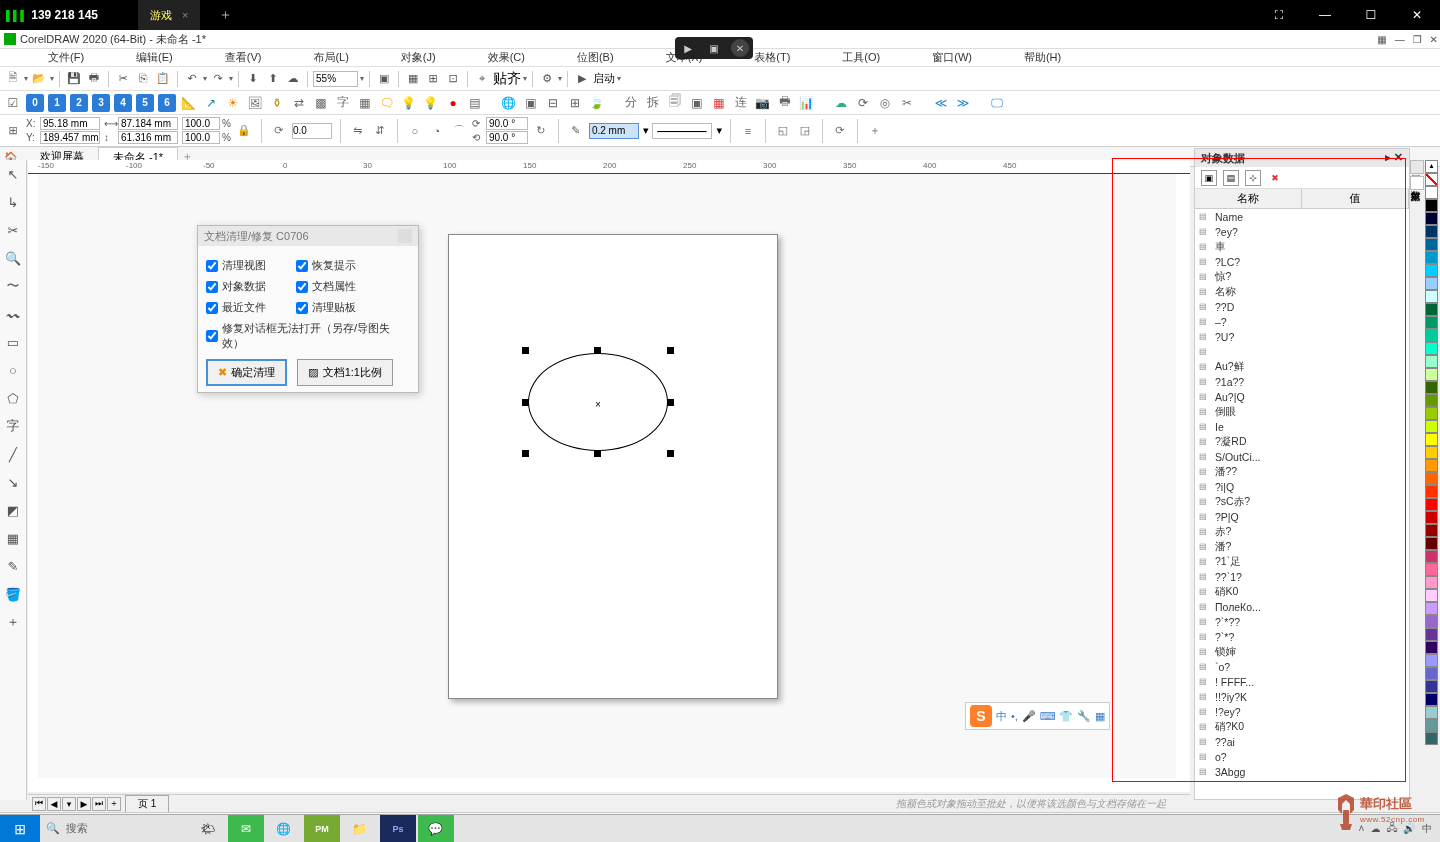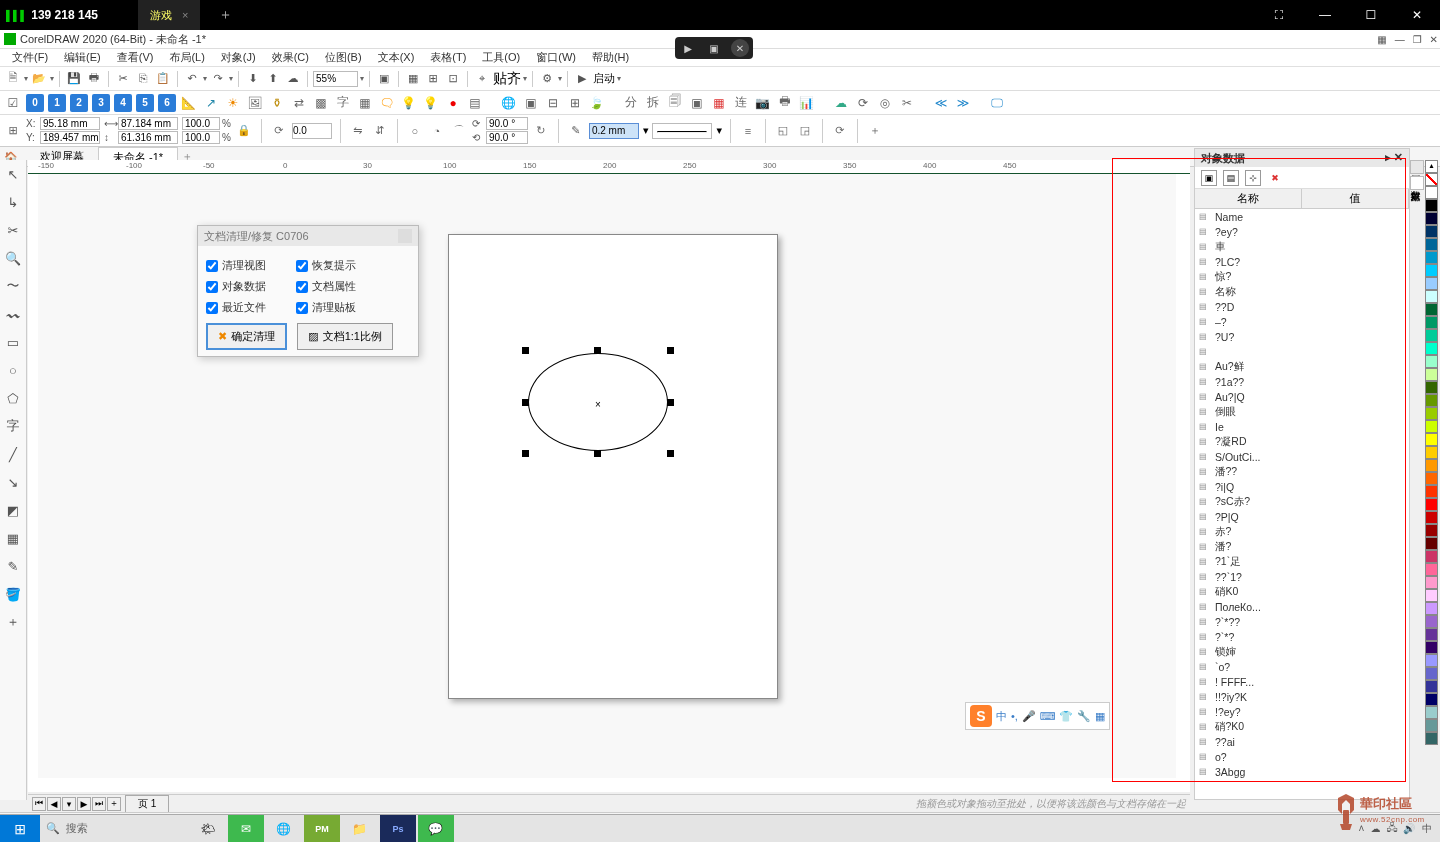--- a/index.html
+++ b/index.html
@@ -14,21 +14,21 @@
 .topmost .wincontrols { position: absolute; right: 0; display: flex; gap: 0; }
 .topmost .wincontrols div { width: 46px; height: 30px; display: flex; align-items: center; justify-content: center; color: #fff; font-size: 12px; }
 
 .titlebar { height: 19px; background: #fff; border-bottom: 1px solid #ddd; display: flex; align-items: center; padding-left: 4px; position: relative; }
 .titlebar .logo { width: 12px; height: 12px; background: #0a0; margin-right: 4px; }
 .titlebar .title { font-size: 11px; color: #333; }
 .titlebar .wc { position: absolute; right: 2px; display: flex; gap: 8px; font-size: 10px; color: #555; }
 .titlebar .wc span { cursor: pointer; }
 
 .menubar { height: 18px; background: #fff; display: flex; align-items: center; padding-left: 4px; gap: 0; border-bottom: 1px solid #e0e0e0; }
-.menubar span { padding: 0 8px; font-size: 11px; color: #333; cursor: pointer; }
+.menubar span { padding: 0 8px; font-size: 11px; color: #333; cursor: pointer; margin-left: 36px; }
 
 .recbar { position: absolute; top: 37px; left: 675px; background: #222; border-radius: 4px; display: flex; align-items: center; padding: 2px 4px; gap: 8px; z-index: 50; }
 .recbar div { width: 18px; height: 18px; display: flex; align-items: center; justify-content: center; color: #ccc; font-size: 10px; }
 .recbar .close { background: #444; border-radius: 50%; }
 
 .toolbar1 { height: 24px; background: #fff; border-bottom: 1px solid #ddd; display: flex; align-items: center; padding-left: 4px; gap: 2px; }
 .toolbar1 .tbtn { width: 18px; height: 18px; display: flex; align-items: center; justify-content: center; color: #555; font-size: 11px; cursor: pointer; }
 .toolbar1 .sep { width: 1px; height: 16px; background: #ccc; margin: 0 3px; }
 .toolbar1 input { width: 45px; height: 16px; font-size: 10px; border: 1px solid #bbb; padding-left: 2px; }
 .toolbar1 .dd { font-size: 8px; color: #666; }
@@ -90,21 +90,21 @@
 .rvtabs { position: absolute; top: 160px; right: 16px; width: 14px; display: flex; flex-direction: column; gap: 2px; }
 .rvtabs .vt { width: 14px; padding: 6px 1px; writing-mode: vertical-rl; font-size: 10px; background: #e8e8e8; border: 1px solid #bbb; text-align: center; cursor: pointer; }
 
 .palette { position: absolute; top: 160px; right: 0; width: 15px; bottom: 42px; display: flex; flex-direction: column; }
 .palette .sw { width: 13px; height: 13px; border: 1px solid #888; cursor: pointer; }
 
 .pagebar { position: absolute; bottom: 30px; left: 28px; right: 250px; height: 18px; background: #f0f0f0; border-top: 1px solid #ccc; display: flex; align-items: center; font-size: 10px; }
 .pagebar .nav { display: flex; gap: 1px; margin-left: 4px; }
 .pagebar .nav div { width: 14px; height: 14px; border: 1px solid #aaa; display: flex; align-items: center; justify-content: center; cursor: pointer; font-size: 9px; }
 .pagebar .ptab { padding: 1px 12px; border: 1px solid #aaa; margin-left: 4px; }
-.pagebar .hint { margin-left: auto; margin-right: 4px; font-style: italic; color: #999; font-size: 10px; }
+.pagebar .hint { margin-left: auto; margin-right: 24px; font-style: italic; color: #999; font-size: 10px; }
 
 .statusbar { position: absolute; bottom: 14px; left: 0; right: 0; height: 16px; background: #f5f5f5; border-top: 1px solid #ccc; display: flex; align-items: center; font-size: 10px; color: #555; padding-left: 6px; }
 .statusbar .sright { position: absolute; right: 6px; display: flex; gap: 6px; align-items: center; }
 .statusbar .swatch { width: 12px; height: 12px; background: #000; border: 1px solid #888; }
 
 .taskbar { position: absolute; bottom: 0; left: 0; right: 0; height: 28px; background: #e4e4e4; border-top: 1px solid #aaa; display: flex; align-items: center; }
 .taskbar .start { width: 40px; height: 28px; background: #0078d7; display: flex; align-items: center; justify-content: center; color: #fff; font-size: 14px; }
 .taskbar .search { flex: 0 0 140px; height: 24px; display: flex; align-items: center; padding-left: 6px; gap: 6px; color: #666; font-size: 11px; }
 .taskbar .apps { display: flex; gap: 2px; margin-left: 10px; }
 .taskbar .apps div { width: 36px; height: 28px; display: flex; align-items: center; justify-content: center; font-size: 12px; cursor: pointer; }
@@ -426,20 +426,26 @@
     <div class="drow">
       <label class="chk">
           <input type="checkbox" checked="" style="">
           <span>最近文件</span>
         </label>
       <label class="chk">
           <input type="checkbox" checked="" style="">
           <span>清理贴板</span>
         </label>
     </div>
+    <div class="drow">
+      <label class="chk">
+          <input type="checkbox" checked="" style="">
+          <span>修复对话框无法打开（另存/导图失效）</span>
+        </label>
+    </div>
     <div class="dbtns">
       <div class="dbtn primary">
           <span style="color:#e80">✖</span>
           <span>确定清理</span>
         </div>
       <div class="dbtn">
           <span>▨</span>
           <span>文档1:1比例</span>
         </div>
     </div>

